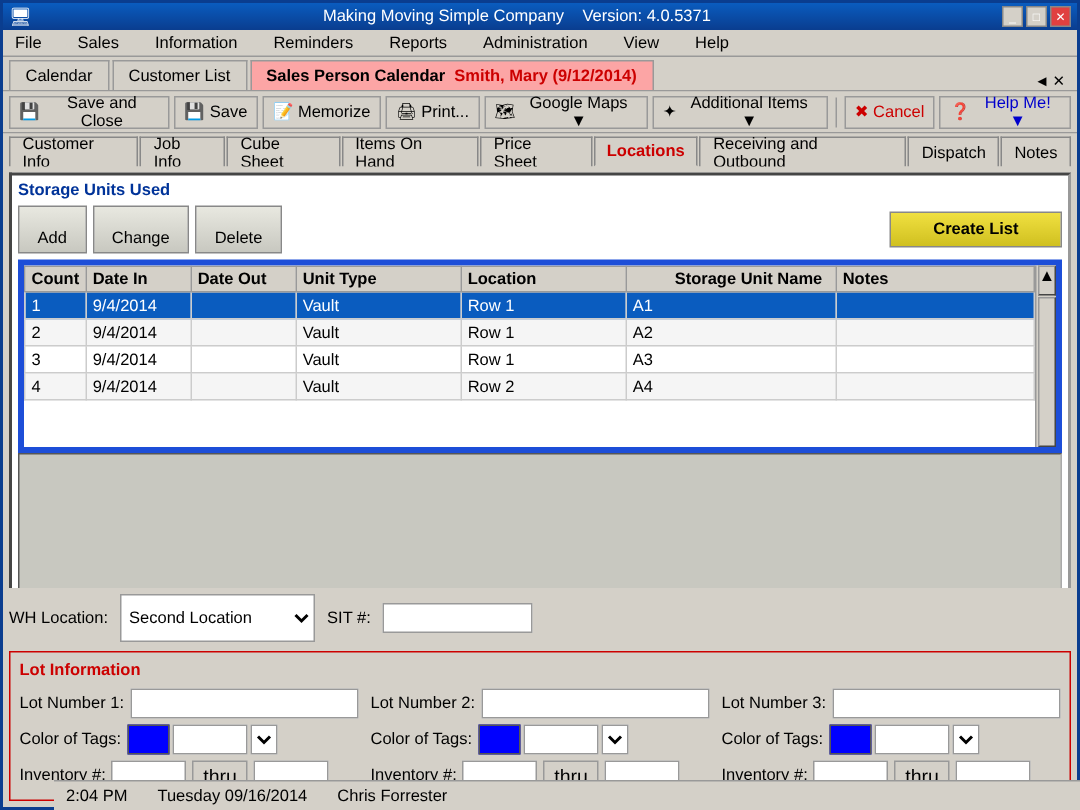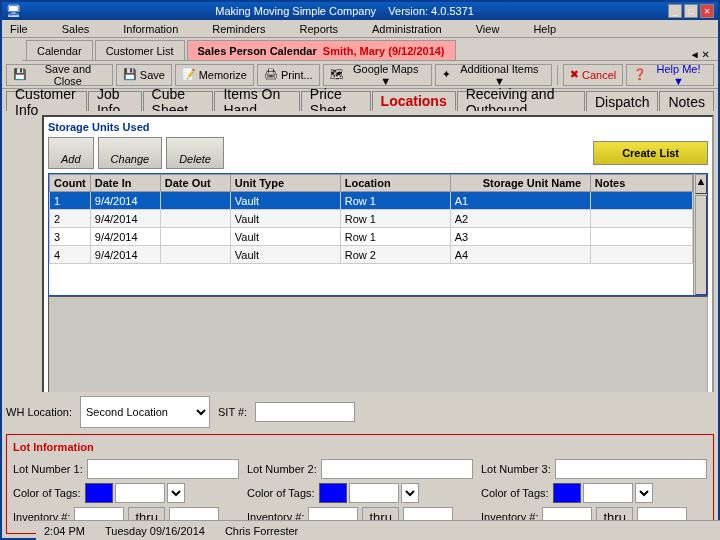--- a/index.html
+++ b/index.html
@@ -29,21 +29,21 @@
     .title-btn.close { background: #e04040; }
     
     
     .menu-bar {
       background: #d4d0c8;
       border-bottom: 1px solid #999;
       height: 18px;
       display: flex;
       align-items: center;
       padding: 0 4px;
-      gap: 26px;
+      gap: 16px;
     }
     .menu-item { padding: 1px 4px; cursor: pointer; font-size: 11px; }
     
     
     .tabs-row {
       background: #d4d0c8;
       display: flex;
       align-items: flex-end;
       padding: 2px 4px 0;
       gap: 2px;
@@ -87,21 +87,21 @@
       font-size: 11px;
       height: 22px;
     }
     .separator { width: 1px; height: 20px; background: #999; margin: 0 2px; }
     .tab2 {
       padding: 2px 8px;
       background: #d4d0c8;
       border: 1px solid #888;
       border-bottom: none;
       cursor: pointer;
-      font-size: 14px;
+      font-size: 11px;
       height: 20px;
       display: flex;
       align-items: center;
     }
     .tab2.active {
       background: #d4d0c8;
       font-weight: bold;
       color: #cc0000;
       border-bottom: 1px solid #d4d0c8;
     }
@@ -123,21 +123,20 @@
     }
     .btn-row-left { display: flex; gap: 4px; }
     
     .btn-action {
       background: linear-gradient(to bottom, #e8e8e0, #c8c8c0);
       border: 1px solid #888;
       padding: 15px 12px;
       cursor: pointer;
       font-size: 11px;
       height: 24px;
-      font-style: italic;
     }
     .btn-create {
       background: linear-gradient(to bottom, #f0e040, #d0c020);
       border: 1px solid #888;
       padding: 3px 28px;
       cursor: pointer;
       font-size: 11px;
       height: 24px;
       font-weight: bold;
     }
@@ -302,32 +301,31 @@
       display: flex;
       flex-direction: column;
       height: 540px;
       width: 720px;
       border: 2px solid #0a3d8f;
     }
     
     .inner-tabs-area {
       background: #d4d0c8;
       border-bottom: 1px solid #999;
-      margin-left: 20px;
     }
     
     .scrollbar-v {
       width: 14px;
       background: #d4d0c8;
       border-left: 1px solid #999;
     }
     
     .table-container {
       display: flex;
-      border: 1px solid #1d4ed8;
+      border: 4px solid #1d4ed8;
     }
     .table-scroll { flex: 1; overflow: hidden; }
     
     .content-area {
       background: #d4d0c8;
       padding: 4px 4px 0 4px;
     }
     
     .storage-panel {
       background: white;
@@ -425,21 +423,21 @@
     <div class="tab2">Job Info</div>
     <div class="tab2">Cube Sheet</div>
     <div class="tab2">Items On Hand</div>
     <div class="tab2">Price Sheet</div>
     <div class="tab2 active">Locations</div>
     <div class="tab2">Receiving and Outbound</div>
     <div class="tab2">Dispatch</div>
     <div class="tab2">Notes</div>
   </div>
 
-  <div class="content-area" style="flex:1; overflow:hidden;margin-left:36px;">
+  <div class="content-area" style="flex:1; overflow:hidden;">
 
     <div class="storage-panel">
       <div class="section-title">Storage Units Used</div>
 
       <div class="btn-row">
         <div class="btn-row-left">
           <button class="btn-action">Add</button>
           <button class="btn-action">Change</button>
           <button class="btn-action">Delete</button>
         </div>

